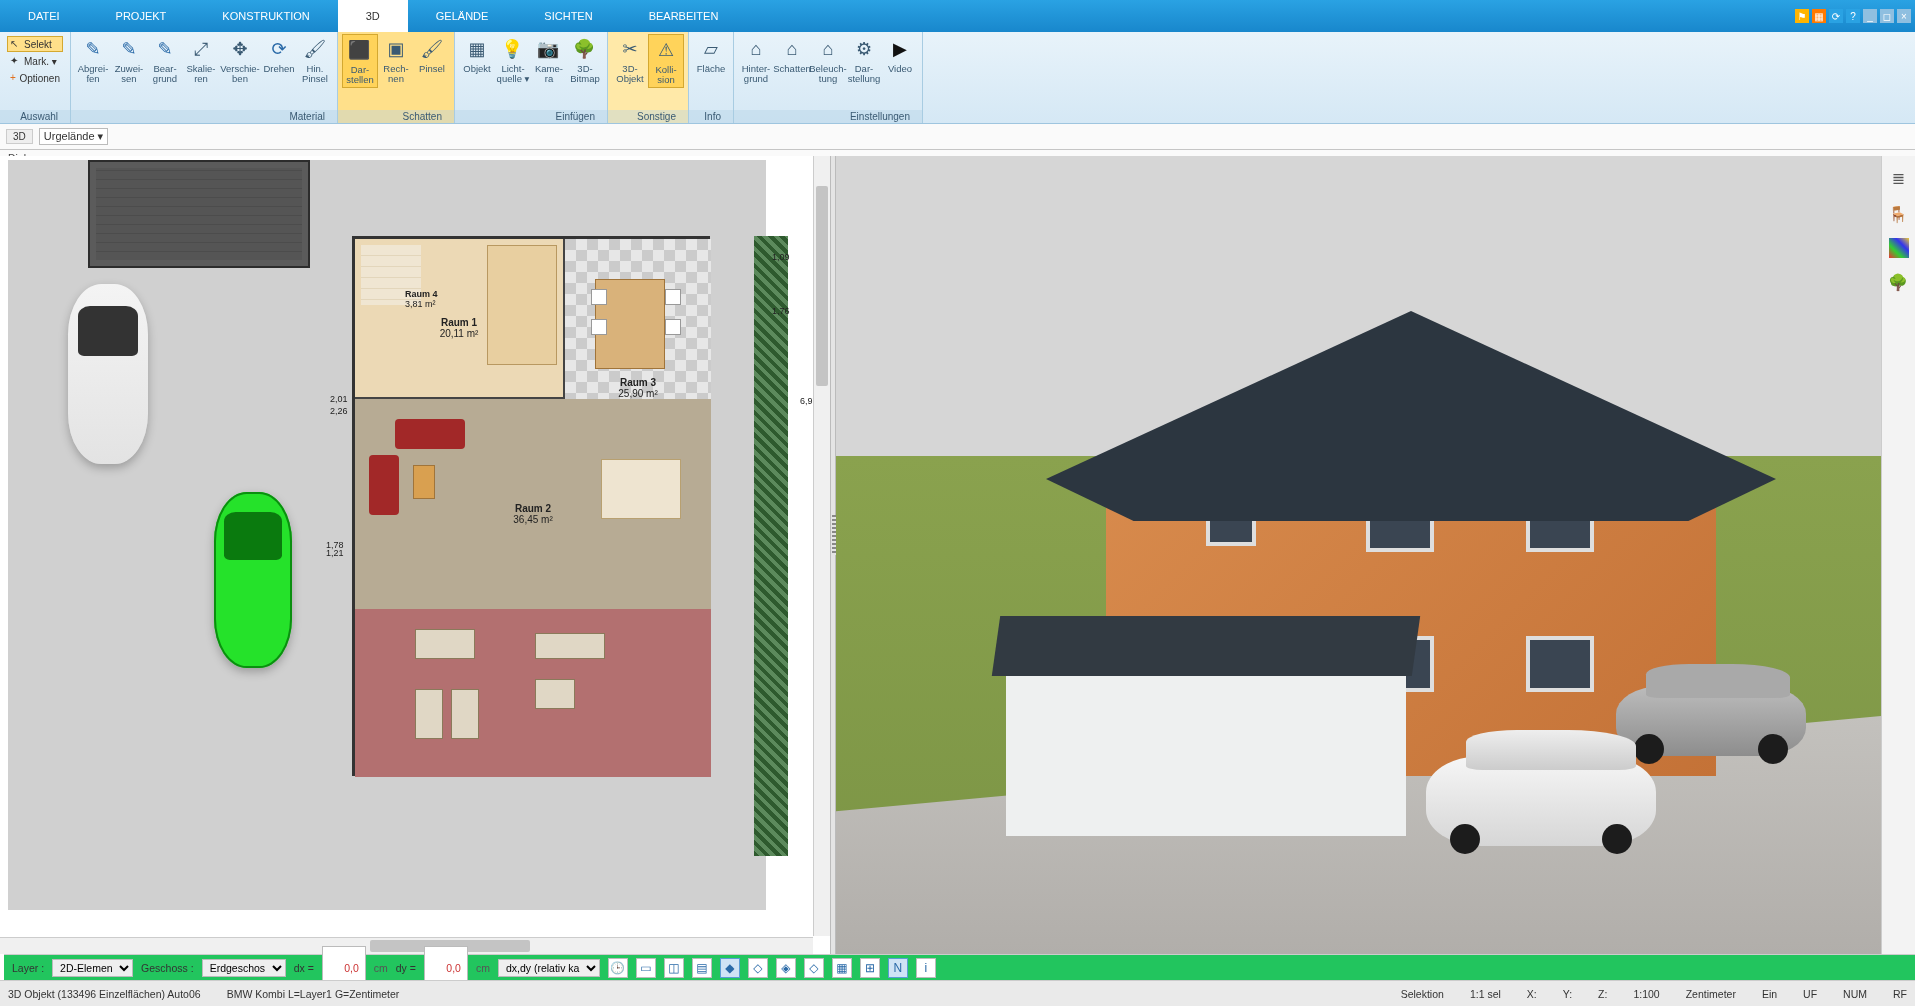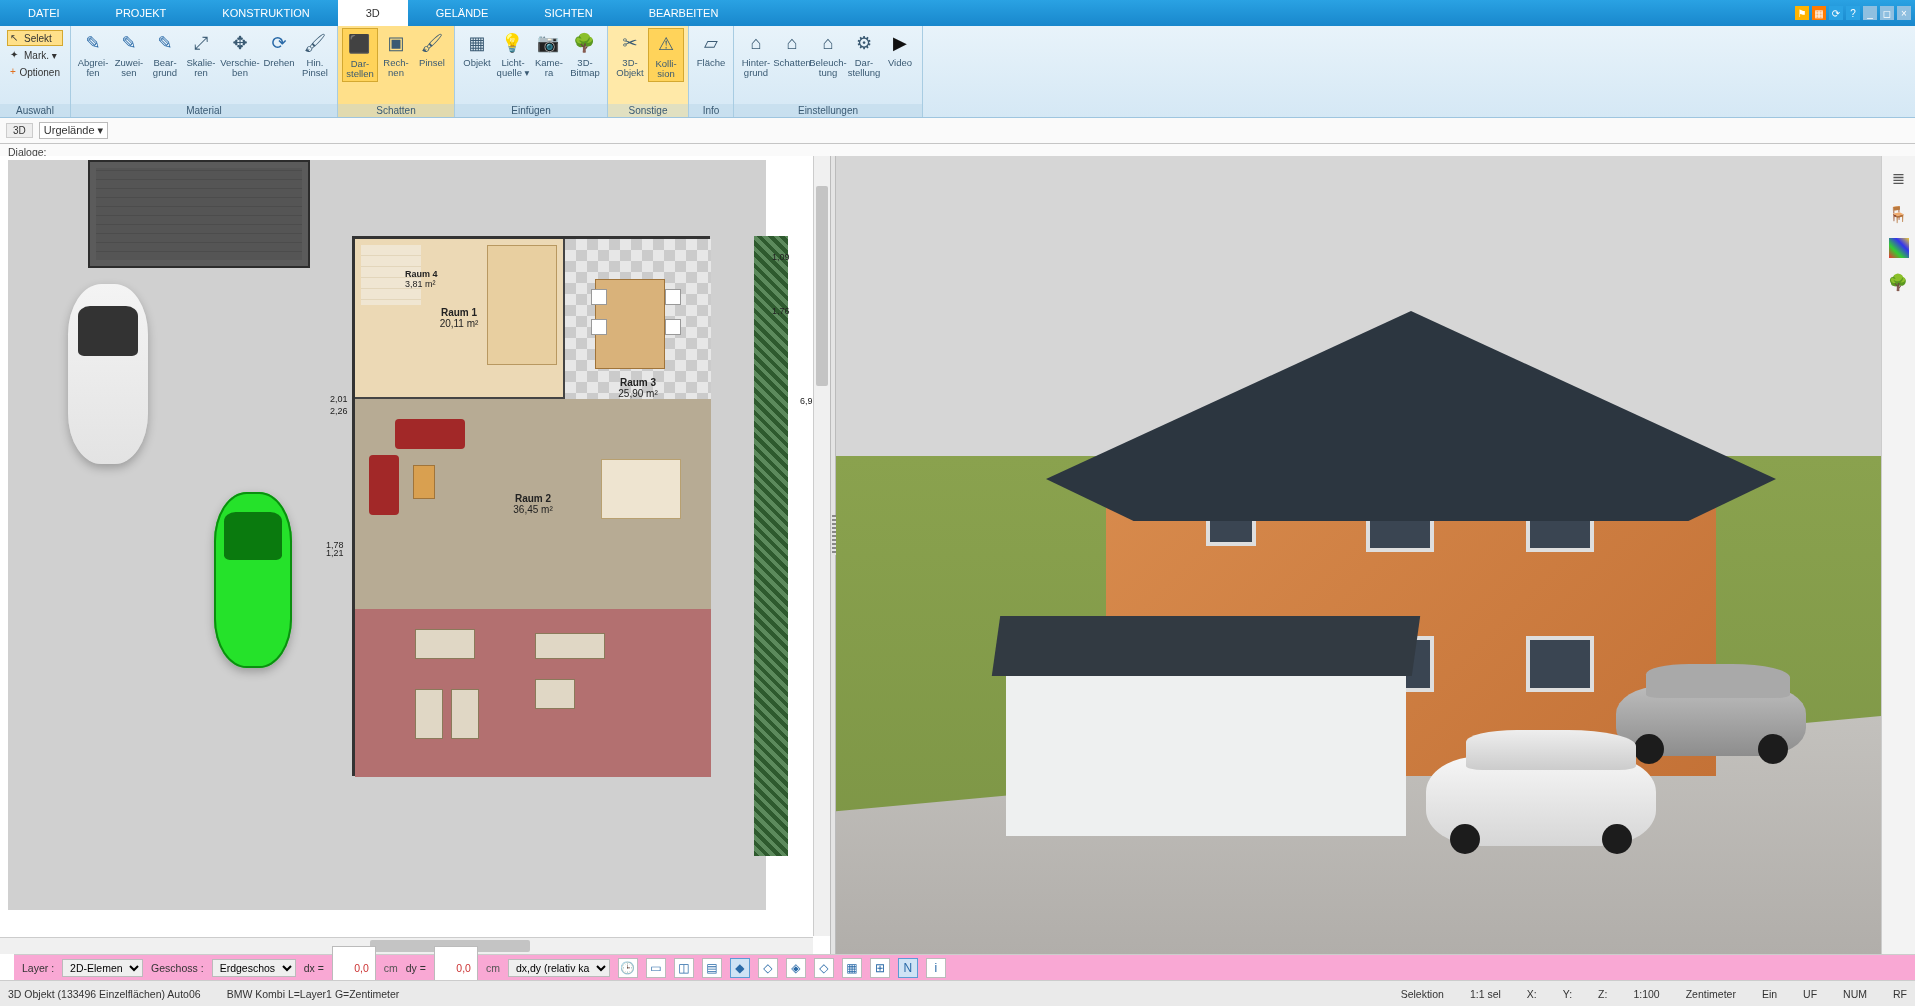--- a/index.html
+++ b/index.html
@@ -1,29 +1,29 @@
 <!DOCTYPE html>
 <html><head>
 <meta charset="utf-8">
 <style>
 * { margin:0; padding:0; box-sizing:border-box; }
 body { font-family:"Segoe UI",Tahoma,sans-serif; font-size:11px; color:#333; overflow:hidden; width:1915px; height:1006px; background:#fff; position:relative; }
 
 
-.menubar { background:linear-gradient(#2aa2e3,#1887cc); height:26px; display:flex; align-items:center; color:#fff; font-size:11px; }
+.menubar { background:linear-gradient(#2aa2e3,#1887cc); height:32px; display:flex; align-items:center; color:#fff; font-size:11px; }
 .menubar .mitem { padding:0 28px; cursor:pointer; height:100%; display:flex; align-items:center; }
 .menubar .mitem.active { background:#fff; color:#333; }
 .menubar .wctrls { margin-left:auto; display:flex; align-items:center; padding-right:4px; gap:3px; }
 .menubar .wctrls span { width:14px; height:14px; display:inline-flex; align-items:center; justify-content:center; font-size:10px; }
 
 
 .ribbon { height:92px; background:linear-gradient(#e8f3fa,#d5e8f5); border-bottom:1px solid #9ec5df; display:flex; }
 .rgroup { display:flex; flex-direction:column; height:100%; border-right:1px solid #a8cce2; }
 .rgroup .tools { flex:1; display:flex; align-items:flex-start; padding:2px 4px 0 4px; }
-.rgroup .glabel { text-align:center; font-size:10px; color:#3a5a73; background:rgba(180,210,230,0.4); padding:1px 12px; }
+.rgroup .glabel { text-align:right; font-size:10px; color:#3a5a73; background:rgba(180,210,230,0.4); padding:1px 12px; }
 .rgroup.hl { background:#ffe08a; }
 .rgroup.hl2 { background:#ffe9a8; }
 .tool { display:flex; flex-direction:column; align-items:center; width:36px; padding:2px 1px; font-size:9.5px; color:#3a5a73; text-align:center; line-height:1.05; cursor:pointer; }
 .tool.wide { width:42px; }
 .tool .icn { width:26px; height:26px; margin-bottom:2px; display:flex; align-items:center; justify-content:center; font-size:18px; }
 .selcol { display:flex; flex-direction:column; gap:1px; padding:2px 3px; font-size:10px; width:62px; }
 .selcol .row { display:flex; align-items:center; gap:2px; padding:1px 2px; border:1px solid transparent; cursor:pointer; }
 .selcol .row.active { background:#ffe08a; border-color:#d4a830; }
 .selcol .ic { width:12px; height:12px; display:inline-block; }
 
@@ -53,21 +53,21 @@
 .car.white::before { content:""; position:absolute; left:10px; right:10px; top:22px; height:50px; background:#333; border-radius:20% 20% 10% 10%; }
 .car.green { left:214px; top:336px; width:78px; height:176px; background:#25e22a; box-shadow:0 0 0 2px #0a8f0f inset,0 4px 10px rgba(0,0,0,.25); }
 .car.green::before { content:""; position:absolute; left:10px; right:10px; top:20px; height:48px; background:#0a7a0e; border-radius:20% 20% 10% 10%; }
 
 .house { position:absolute; left:352px; top:80px; width:358px; height:540px; background:#fff; border:3px solid #333; }
 .room { position:absolute; display:flex; flex-direction:column; align-items:center; justify-content:center; font-size:10px; color:#222; }
 .r1 { left:0; top:0; width:210px; height:160px; background:#ecd9b5; border-right:2px solid #444; border-bottom:2px solid #444; }
 .r3 { left:210px; top:0; width:146px; height:200px; background:repeating-conic-gradient(#e7e7e7 0 25%,#cbcbcb 0 50%) 0 0/22px 22px; border-bottom:2px solid #444;text-align:center; }
 .r2 { left:0; top:160px; width:356px; height:210px; background:#b7ab94; }
 .terr { left:0; top:370px; width:356px; height:168px; background:#b37070; }
-.roomlabel { font-weight:600; }
+.roomlabel { font-weight:600;margin-top:20px; }
 
 
 .sofa { position:absolute; background:#a22828; border-radius:4px; }
 .table { position:absolute; background:#d9b27a; border:1px solid #a0743a; }
 .chair { position:absolute; background:#fff; border:1px solid #999; width:16px; height:16px; }
 
 
 .titem { position:absolute; background:#e0d7c5; border:1px solid #8a7a5a; }
 
 
@@ -88,21 +88,21 @@
 .garage3d { position:absolute; left:170px; top:500px; width:400px; height:180px; background:#eef0f0; }
 .garage3d .groof { position:absolute; left:-10px; top:-40px; right:-10px; height:60px; background:#323a42; transform:skewX(-8deg); }
 .car3d { position:absolute; border-radius:24% / 40%; }
 .car3d.w { left:590px; top:600px; width:230px; height:90px; background:linear-gradient(#f6f6f6,#d6d6d6); }
 .car3d.w::before { content:""; position:absolute; left:40px; right:20px; top:-26px; height:40px; background:linear-gradient(#eee,#ccc); border-radius:30% 40% 10% 10%; }
 .car3d.g { left:780px; top:530px; width:190px; height:70px; background:linear-gradient(#bcbcbc,#8d8d8d); }
 .car3d.g::before { content:""; position:absolute; left:30px; right:16px; top:-22px; height:34px; background:#a9a9a9; border-radius:30% 40% 10% 10%; }
 .wheel { position:absolute; bottom:-8px; width:30px; height:30px; background:#1c1c1c; border-radius:50%; }
 
 
-.bottombar { position:absolute; left:14px; right:0; bottom:26px; height:26px; background:#f9a8d4; border-top:1px solid #ccc; display:flex; align-items:center; gap:8px; padding:0 8px; font-size:10.5px; }
+.bottombar { position:absolute; left:4px; right:0; bottom:26px; height:26px; background:#22c55e; border-top:1px solid #ccc; display:flex; align-items:center; gap:8px; padding:0 8px; font-size:10.5px; }
 .bottombar .lbl { color:#333; }
 .bottombar .val { border:1px solid #bbb; padding:15px 6px; background:#fff; min-width:44px; text-align:right; }
 .bottombar .val.red { color:#c33; }
 .bottombar .unit { color:#555; }
 .bottombar .tbtn { width:20px; height:20px; border:1px solid #bbb; background:#fff; display:flex; align-items:center; justify-content:center; cursor:pointer; font-size:12px; color:#2a6aa8; }
 .bottombar .tbtn.on { background:#cfe3f5; border-color:#5a9cd4; }
 .bottombar select { border:1px solid #bbb; font-size:10.5px; padding:1px 3px; }
 
 .statusbar { position:absolute; left:0; right:0; bottom:0; height:26px; background:#eaeaea; border-top:1px solid #ccc; display:flex; align-items:center; padding:0 8px; font-size:10.5px; color:#333; gap:26px; }
 .statusbar .grow { flex:1; }

